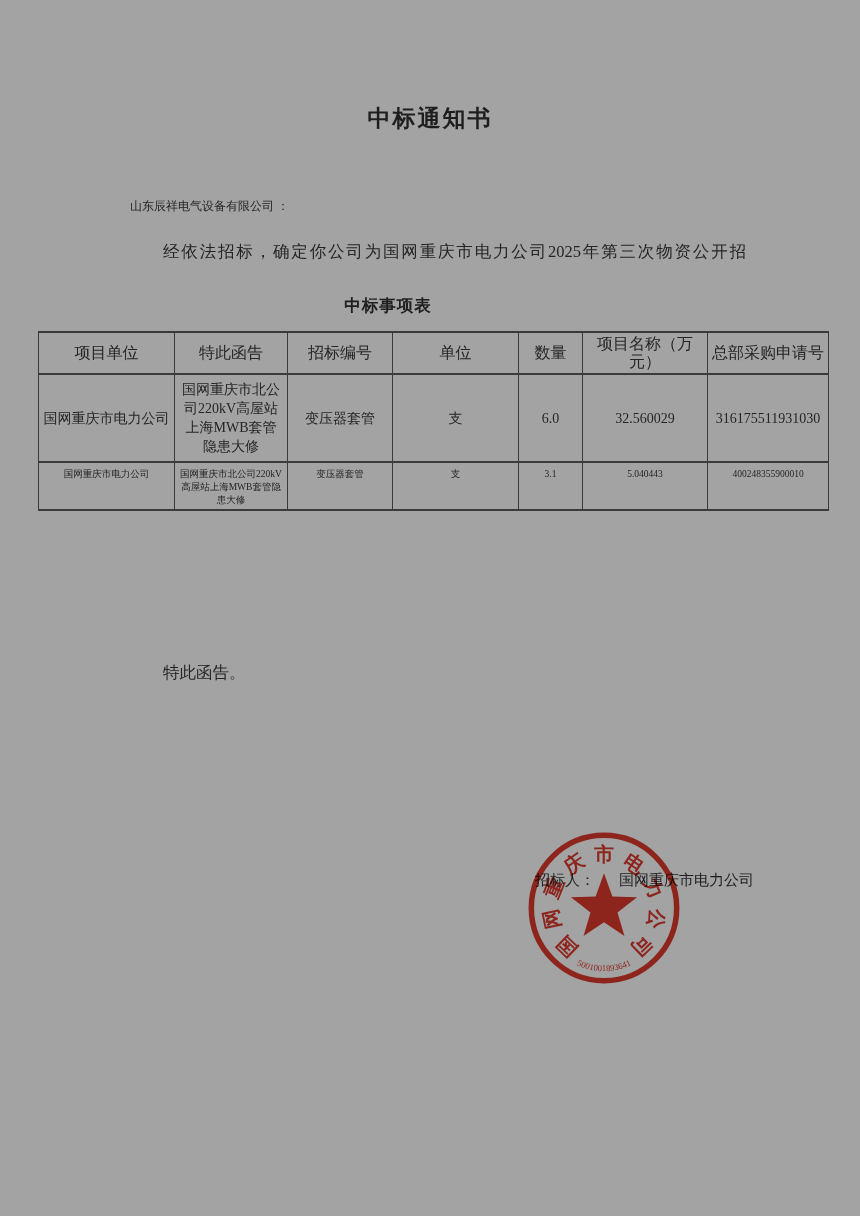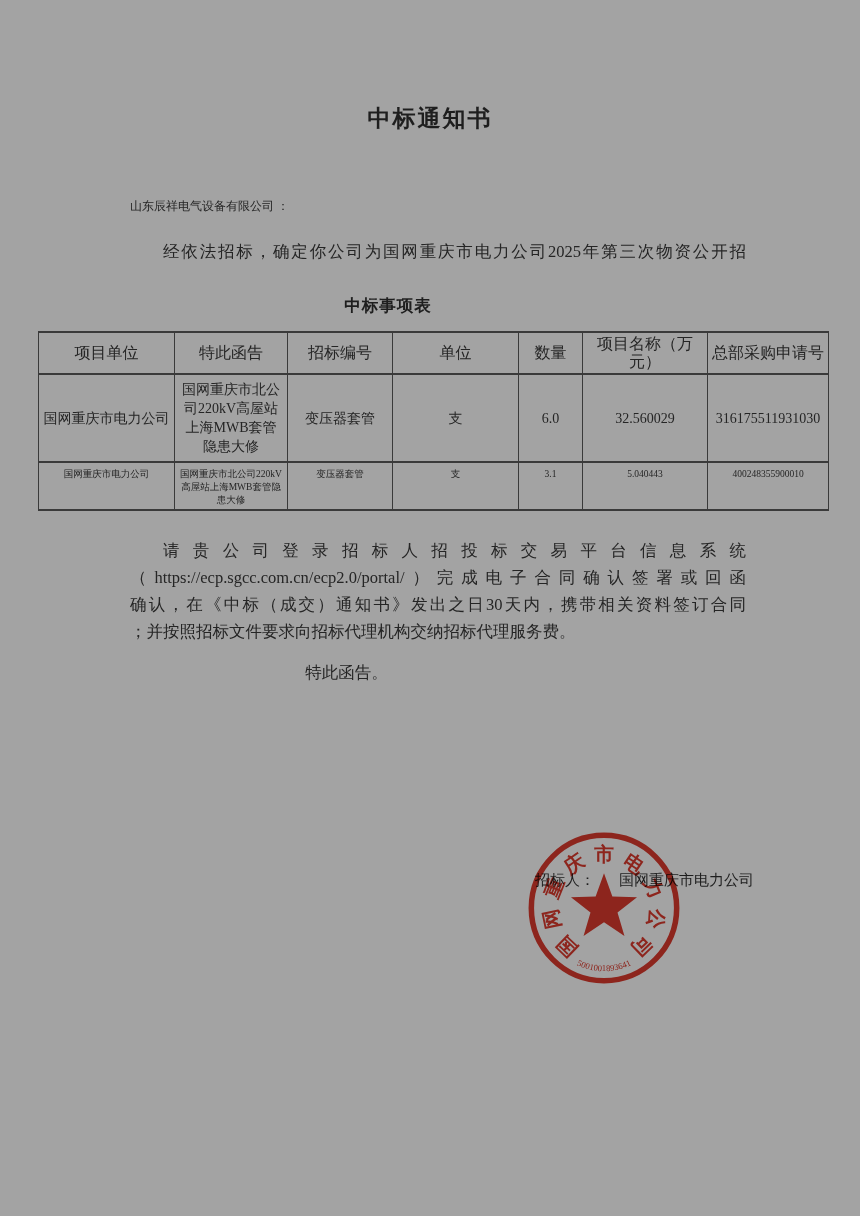--- a/index.html
+++ b/index.html
@@ -32,21 +32,21 @@
   table.award td,table.award th{
     border-left:1px solid #3a3a3a;border-right:1px solid #3a3a3a;
     border-top:2px solid #3a3a3a;border-bottom:2px solid #3a3a3a;
     text-align:center;vertical-align:middle;
     padding:2px 4px;font-weight:normal;color:#252525;
     word-break:break-all;overflow:hidden;
   }
   tr.hdr{height:42px;}     tr.hdr td{font-size:16px;line-height:18px;}
   tr.row-lg{height:88px;}  tr.row-lg td{font-size:14px;line-height:19px;}
   tr.row-sm{height:48px;}  tr.row-sm td{font-size:9.5px;line-height:13px;vertical-align:top;padding-top:5px;}
-  .closing{position:absolute;left:130px;top:662px;font-size:16.5px;color:#252525;text-indent:2em;width:400px;text-align:center;}
+  .closing{position:absolute;left:130px;top:662px;font-size:16.5px;color:#252525;text-indent:2em;width:400px;}
   .signature{
     position:absolute;left:535px;top:871px;font-size:15px;color:#1e1e1e;white-space:nowrap;
   }
   .signature .sig-label{margin-right:24px;}
   .stamp{
     position:absolute;left:525px;top:829px;width:158px;height:158px;
     mix-blend-mode:multiply;opacity:0.92;filter:blur(0.3px);
     pointer-events:none;
   }
 </style>
@@ -99,26 +99,20 @@
       <td>国网重庆市北公司220kV高屋站上海MWB套管隐患大修</td>
       <td>变压器套管</td>
       <td>支</td>
       <td>3.1</td>
       <td>5.040443</td>
       <td>400248355900010</td>
     </tr>
   </tbody>
     </table>
 
-  <div class="para" style="top:537px;">
-    <div class="ln jst indent">请贵公司登录招标人招投标交易平台信息系统</div>
-    <div class="ln jst">（https://ecp.sgcc.com.cn/ecp2.0/portal/）完成电子合同确认签署或回函</div>
-    <div class="ln jst">确认，在《中标（成交）通知书》发出之日30天内，携带相关资料签订合同</div>
-    <div class="ln">；并按照招标文件要求向招标代理机构交纳招标代理服务费。</div>
-  </div>
 
   <div class="closing">特此函告。</div>
 
   <div class="signature">
     <span class="sig-label">招标人：</span><span>国网重庆市电力公司</span>
   </div>
 
   <div class="stamp">
     <svg id="stamp-svg" width="158" height="158" viewBox="0 0 200 200">
       <circle cx="100" cy="100" r="92" fill="none" stroke-width="7" class="seal-stroke" stroke="#d9281a"></circle>

